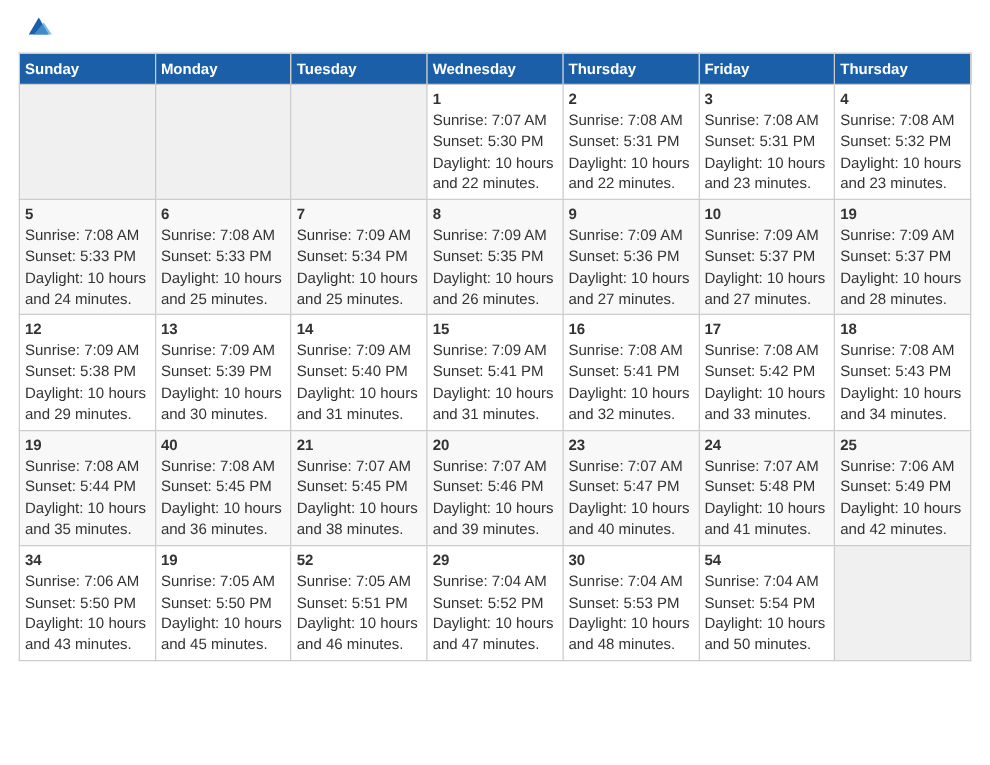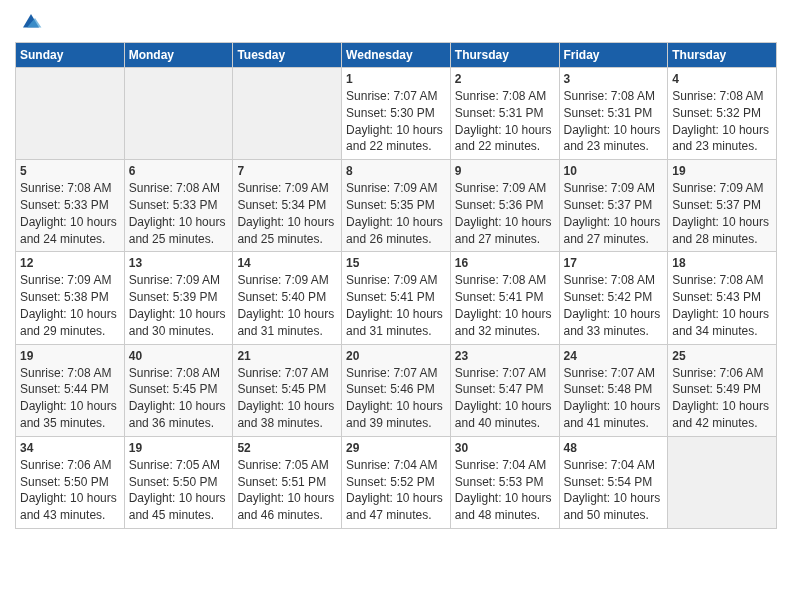--- a/index.html
+++ b/index.html
@@ -350,21 +350,21 @@
 and 47 minutes.</div>
           </td>
           <td>
             <span class="day-num">30</span>
             <div class="day-info" style="white-space: pre-line;">Sunrise: 7:04 AM
 Sunset: 5:53 PM
 Daylight: 10 hours
 and 48 minutes.</div>
           </td>
           <td>
-            <span class="day-num">48</span>
+            <span class="day-num">54</span>
             <div class="day-info" style="white-space: pre-line;">Sunrise: 7:04 AM
 Sunset: 5:54 PM
 Daylight: 10 hours
 and 50 minutes.</div>
           </td>
           <td class="empty-cell"></td>
         </tr>
       </tbody>
   </table>
 </div>

